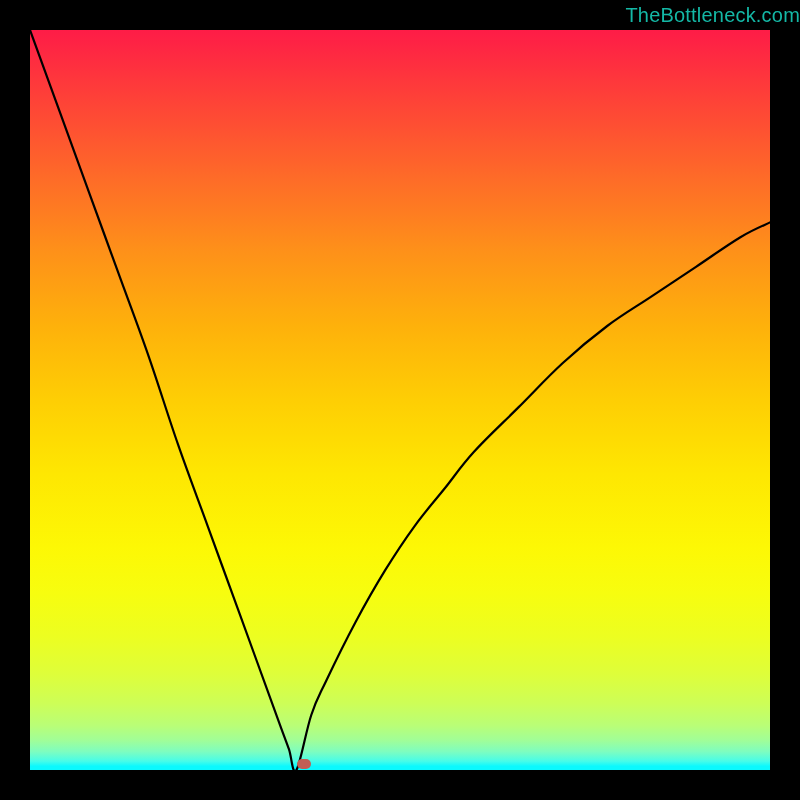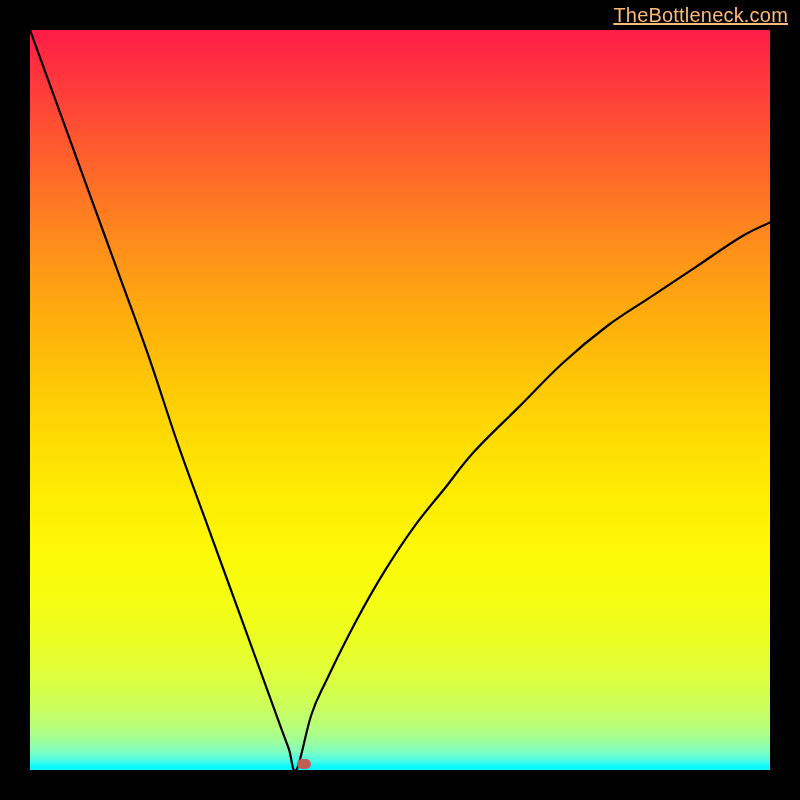--- a/index.html
+++ b/index.html
@@ -12,27 +12,26 @@
     font-family: Arial, Helvetica, sans-serif;
   }
   .stage {
     position: relative;
     width: 800px;
     height: 800px;
   }
   .watermark {
     position: absolute;
     top: 4px;
-    right: 12px;
-    color: #fdba74;
+    right: 0;
+    color: #14b8a6;
     font-size: 20px;
     font-weight: 400;
     letter-spacing: 0.2px;
     z-index: 20;
-    text-decoration: underline;
   }
   .plot-area {
     position: absolute;
     left: 30px;
     top: 30px;
     width: 740px;
     height: 740px;
     overflow: hidden;
   }
   .gradient-bg {

